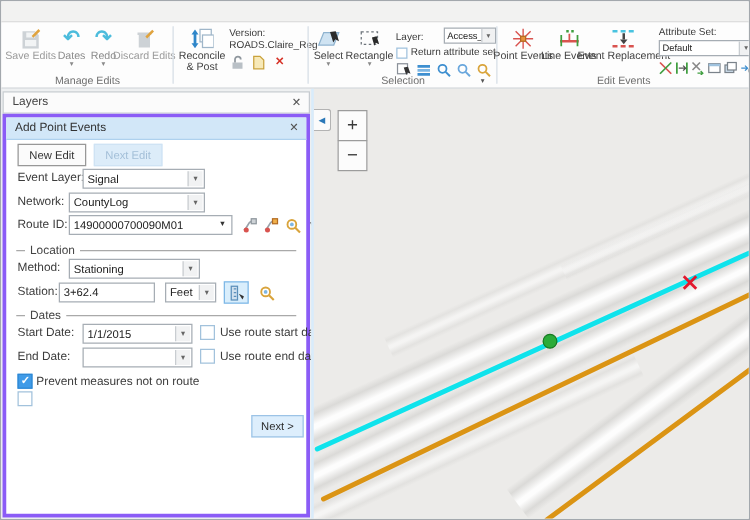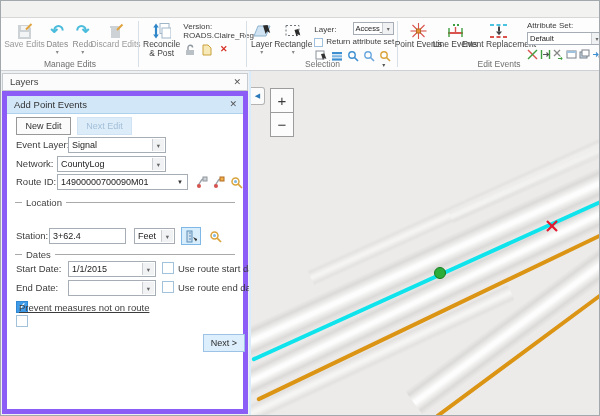--- a/index.html
+++ b/index.html
@@ -29,21 +29,21 @@
   .redx { color:#d63227; font-size:9px; font-weight:bold; line-height:11px; }
   .minilabel { font-size:8px; color:#3c3c3c; line-height:10px; white-space:nowrap; }
   .minicombo { position:relative; height:13px; border:1px solid #a6adb4; background:#fff; font-size:7.5px; line-height:11px; padding:0 13px 0 2px; white-space:nowrap; overflow:hidden; color:#222; }
   .minicombo .dd { position:absolute; top:0; right:0; bottom:0; width:11px; background:#f0f1f2; border-left:1px solid #c9cdd1; color:#666; font-size:6px; text-align:center; line-height:12px; }
   .cbx { display:inline-block; width:9px; height:9px; border:1px solid #9fc1dd; background:#fff; vertical-align:-1px; }
 
   
   .left-panel { position:absolute; left:0; top:70px; width:248px; bottom:0; background:#eef0f1; }
   .layers-bar { position:absolute; left:1px; right:1px; top:2px; height:18px; background:#fbfbfb; border:1px solid #c6cbd0; font-size:9.5px; color:#444; line-height:16px; padding:0 7px; }
   .bar-x { position:absolute; right:6px; top:0; font-size:9px; color:#555; line-height:16px; cursor:default; }
-  .ape { position:absolute; left:1px; right:1px; top:20px; bottom:1px; background:#fff; border:5px solid #8b5cf6; }
+  .ape { position:absolute; left:1px; right:1px; top:20px; bottom:1px; background:#fff; border:3px solid #8b5cf6; }
   .ape-header { position:absolute; left:0; right:0; top:0; height:18px; background:#d2e7f8; border-bottom:1px solid #aed1ee; font-size:9.5px; color:#333; line-height:17px; padding:0 7px; }
   .btn { position:absolute; height:18px; font-size:9px; color:#333; background:#fbfbfb; border:1px solid #989898; text-align:center; line-height:16px; cursor:default; }
   .btn.blue-dis { background:#dcecf9; border-color:#cfe3f4; color:#a3bfd8; }
   .btn.next { background:#ddeefc; border-color:#9cc3e6; color:#2b2b2b; }
   .frow { position:absolute; left:0; right:0; height:16px; }
   .flabel { position:absolute; left:9px; top:2px; font-size:9.5px; color:#3c3c3c; white-space:nowrap; }
   .sel, .inp { position:absolute; height:16px; border:1px solid #a6adb4; background:#fff; font-size:9px; line-height:14px; padding:0 14px 0 3px; white-space:nowrap; overflow:hidden; color:#222; }
   .inp { padding-right:3px; }
   .sel .dd { position:absolute; top:1px; right:1px; bottom:1px; width:12px; background:#f1f2f3; border-left:1px solid #c9cdd1; color:#666; font-size:6.5px; text-align:center; line-height:13px; }
   .sel .dd.flat { background:#fff; border:none; color:#333; font-size:6px; }
@@ -158,21 +158,21 @@
 
     <div class="grp" style="left:247px;width:149px;">
       <div class="grow" style="gap:2px;">
         <div class="bb" style="width:26px;">
           <span class="ic">
             <svg width="20" height="18" viewBox="0 0 20 18">
                 <path d="M2 14l4-10h12l-4 10z" fill="#cfe3f2" stroke="#8fb3cf"></path>
                 <path d="M11 3.5l2.6 8.5 1.6-2.7 3 1.6-2.6-8z" fill="#2b2b2b"></path>
               </svg>
           </span>
-          <span class="lb">Layer</span>
+          <span class="lb">Select</span>
           <span class="cr">▾</span>
         </div>
         <div class="bb" style="width:38px;">
           <span class="ic">
             <svg width="20" height="18" viewBox="0 0 20 18">
                 <rect x="3" y="3.5" width="13" height="10" fill="none" stroke="#6d747b" stroke-dasharray="2 2"></rect>
                 <path d="M11.5 8l2 6.5 1.2-2.3 2.6 1.2-2-6.4z" fill="#2b2b2b"></path>
               </svg>
           </span>
           <span class="lb">Rectangle</span>
@@ -380,20 +380,27 @@
               <line x1="8.2" y1="8.2" x2="12" y2="12" stroke="#d9a43c" stroke-width="1.7"></line>
             </svg>
           <span class="tcr" style="right:-7px;top:4px;">▾</span>
         </span>
       </div>
 
       <div class="sect" style="top:100px;">
         <span>Location</span>
       </div>
 
+      <div class="frow" style="top:113px;">
+        <span class="flabel">Method:</span>
+        <span class="sel" style="left:50px;width:105px;">
+          <span>Stationing</span>
+          <span class="dd">▾</span>
+        </span>
+      </div>
 
       <div class="frow" style="top:132px;">
         <span class="flabel">Station:</span>
         <span class="inp" style="left:42px;width:77px;">3+62.4</span>
         <span class="sel" style="left:127px;width:41px;">
           <span>Feet</span>
           <span class="dd">▾</span>
         </span>
         <span class="tool on" style="left:174px;top:-1px;">
           <svg width="13" height="13" viewBox="0 0 13 13">
@@ -432,21 +439,21 @@
         <span class="sel" style="left:61px;width:88px;">
           <span></span>
           <span class="dd">▾</span>
         </span>
         <span class="ck" style="left:155px;top:1px;"></span>
         <span class="cklabel" style="left:171px;top:2px;">Use route end date</span>
       </div>
 
       <div class="frow" style="top:205px;">
         <span class="ck checked" style="left:9px;top:0;"></span>
-        <span class="cklabel" style="left:12px;top:1px;text-decoration:underline;">Prevent measures not on route</span>
+        <span class="cklabel" style="left:24px;top:1px;">Prevent measures not on route</span>
       </div>
       <div class="frow" style="top:219px;">
         <span class="ck" style="left:9px;top:0;"></span>
       </div>
 
       <div class="btn next" style="left:196px;top:238px;width:42px;">Next &gt;</div>
     </div>
   </div>
 
   <div class="map">

